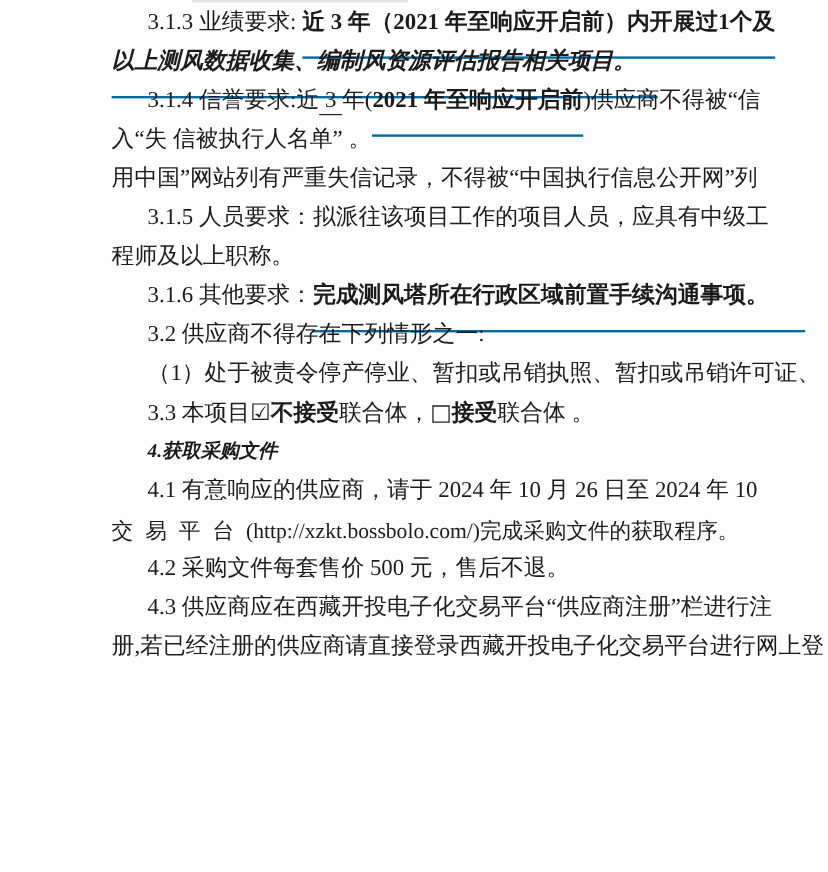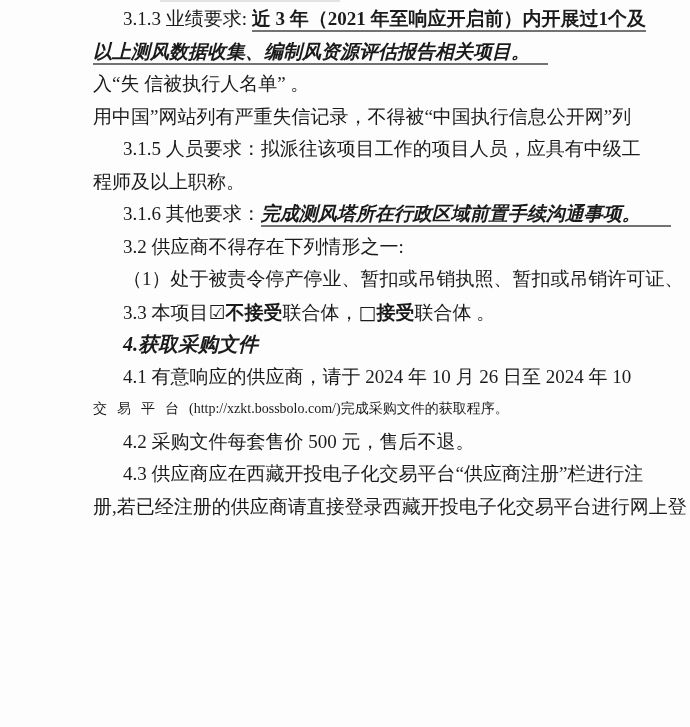--- a/index.html
+++ b/index.html
@@ -22,43 +22,44 @@
   }
   .line{
     height:32.5px;
     line-height:32.5px;
     font-size:19px;
     white-space:pre;
     text-align:left;
   }
   .indent{padding-left:30px;}
   .b{font-weight:700;}
-  .u{border-bottom:2px solid #737373;padding-bottom:1px;}
+  .u{border-bottom:2px solid #0369a1;padding-bottom:18px;}
   .u-thin{border-bottom:1.4px solid #222;padding-bottom:1px;}
   .ext{padding-right:18px;font-style:italic;}
-  .ext-wide{padding-right:30px;font-style:italic;}
-  .heading{font-weight:700;font-style:italic;font-size:20px;}
+  .ext-wide{padding-right:30px;}
+  .heading{font-weight:700;font-style:italic;font-size:16px;}
   .spread{letter-spacing:6px;}
-  .line-url{font-size:14px;}
+  .line-url{font-size:18px;}
   .spread-wide{letter-spacing:10px;}
   .cbox{
     font-family:"DejaVu Sans","Liberation Sans",sans-serif;
     font-weight:700;font-size:19px;
   }
 </style>
 </head>
 <body>
 
 <div class="artifact"></div>
 
 <div class="textblock">
 
   <div class="line indent"><span>3.1.3 业绩要求: </span><span class="b u">近 3 年（2021 年至响应开启前）内开展过1个及</span></div>
   <div class="line"><span class="b u ext">以上测风数据收集、编制风资源评估报告相关项目。</span></div>
 
+  <div class="line indent"><span>3.1.4 信誉要求:近</span><span class="u-thin"> 3 </span><span>年(</span><span class="b u">2021 年至响应开启前</span><span>)供应商不得被“信</span></div>
   <div class="line"><span>入“失 信被执行人名单” 。</span></div>
   <div class="line"><span>用中国”网站列有严重失信记录，不得被“中国执行信息公开网”列</span></div>
 
   <div class="line indent"><span>3.1.5 人员要求：拟派往该项目工作的项目人员，应具有中级工</span></div>
   <div class="line"><span>程师及以上职称。</span></div>
 
   <div class="line indent"><span>3.1.6 其他要求：</span><span class="b u ext-wide">完成测风塔所在行政区域前置手续沟通事项。</span></div>
 
   <div class="line indent"><span>3.2 供应商不得存在下列情形之一:</span></div>
   <div class="line indent"><span>（1）处于被责令停产停业、暂扣或吊销执照、暂扣或吊销许可证、</span></div>

